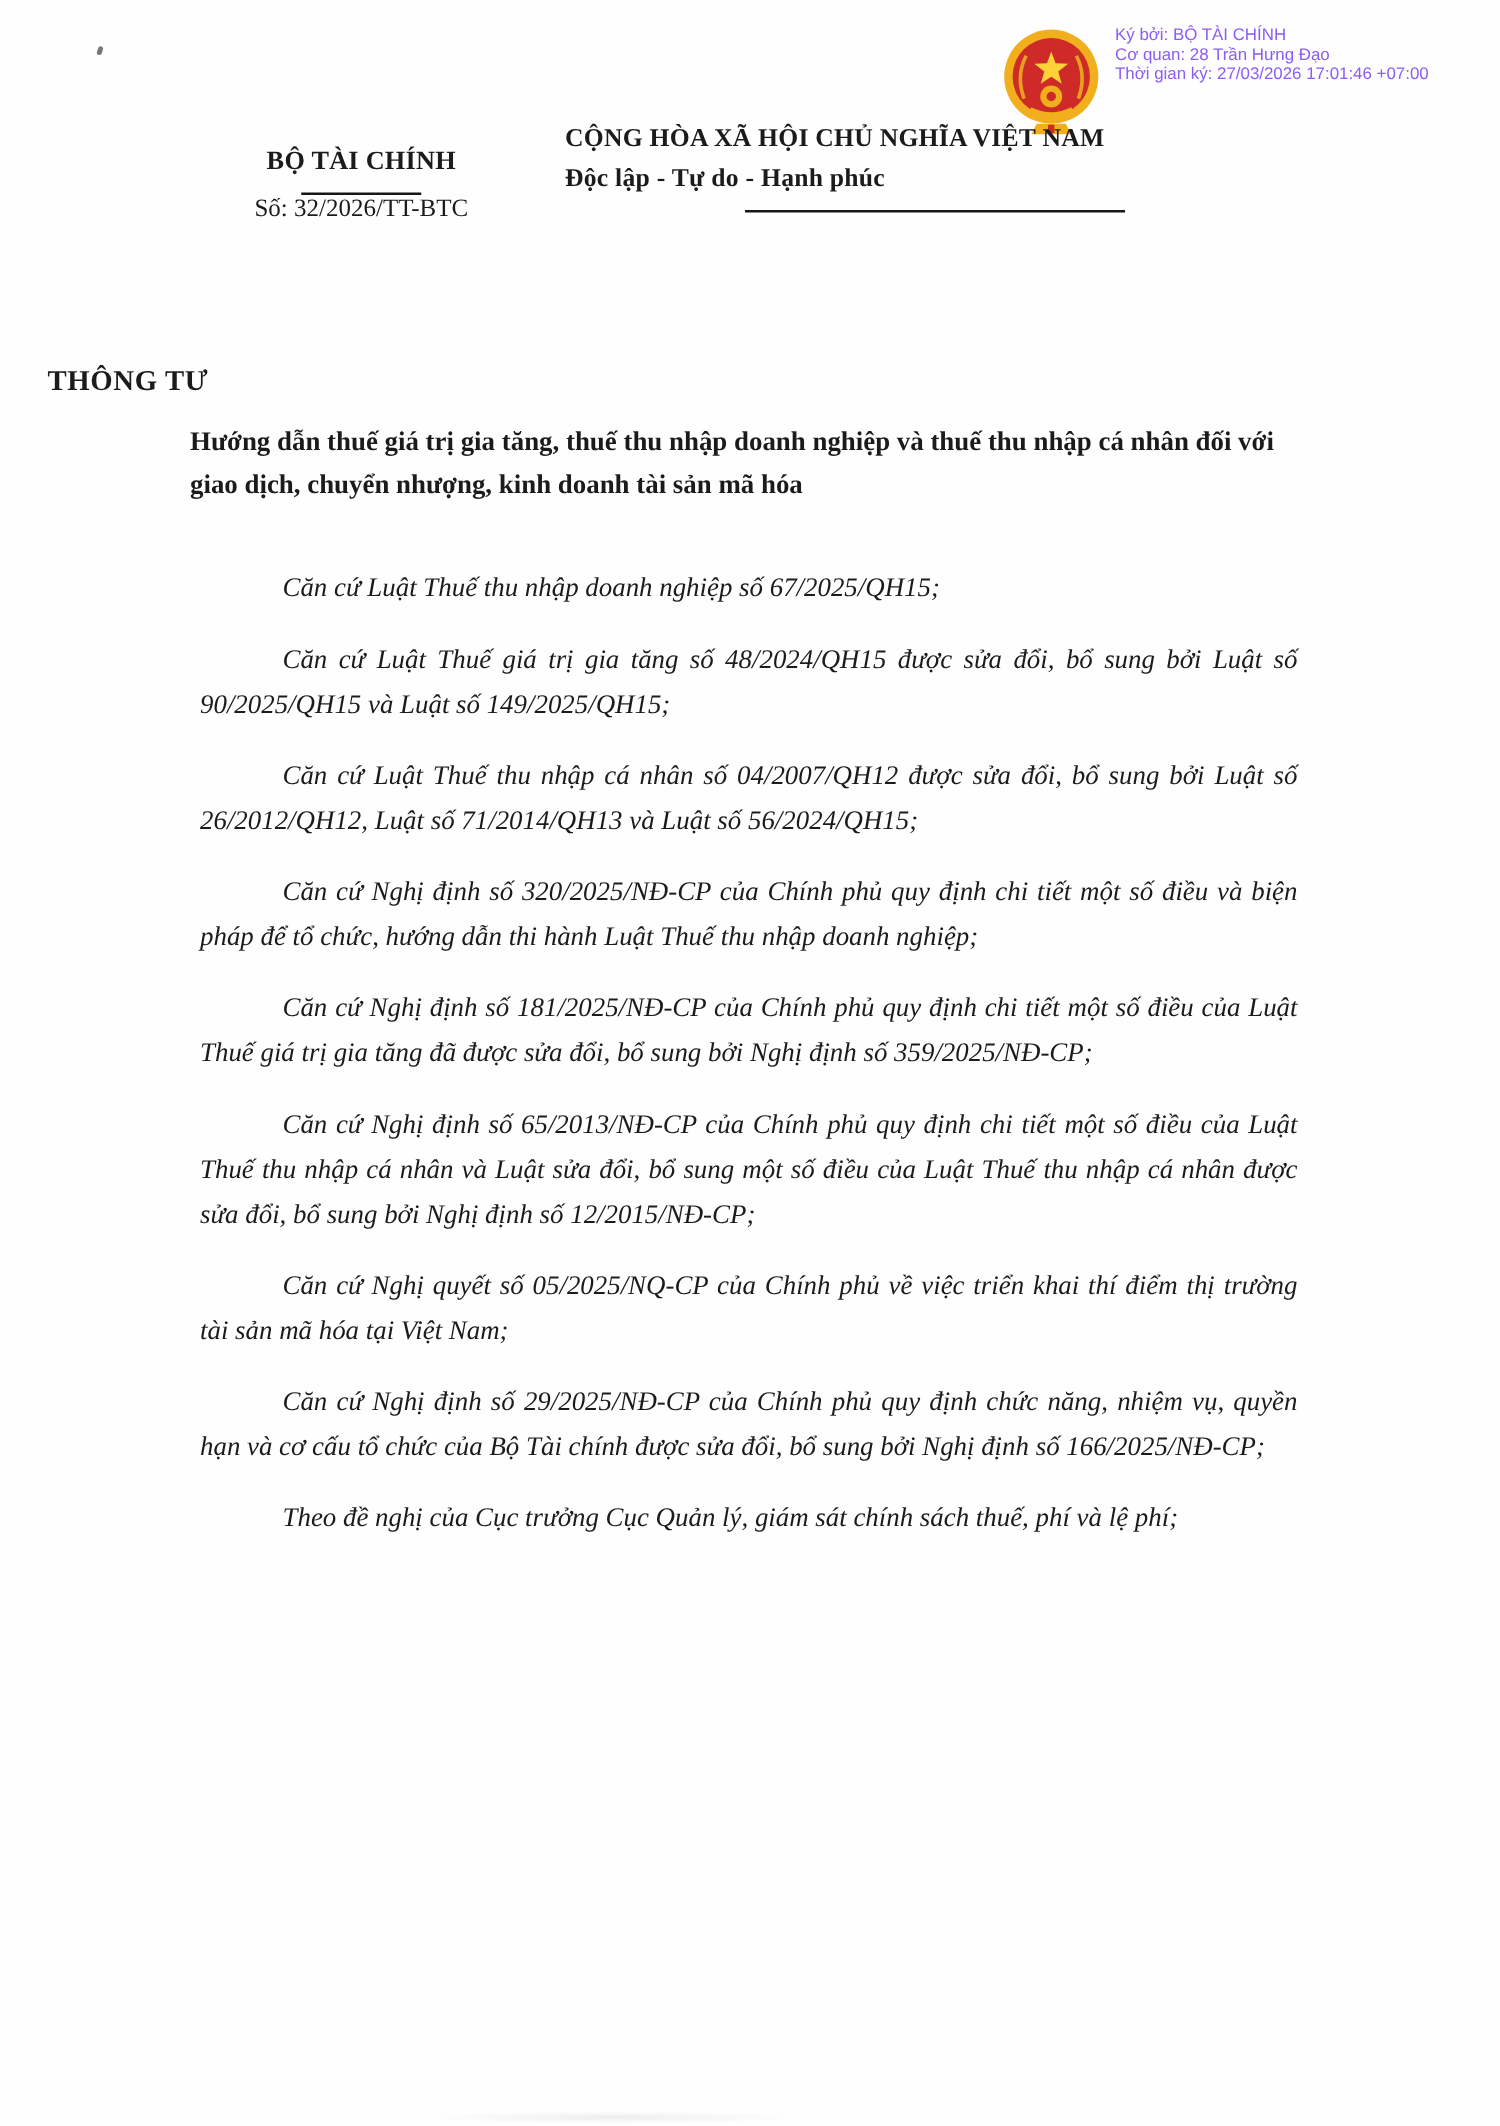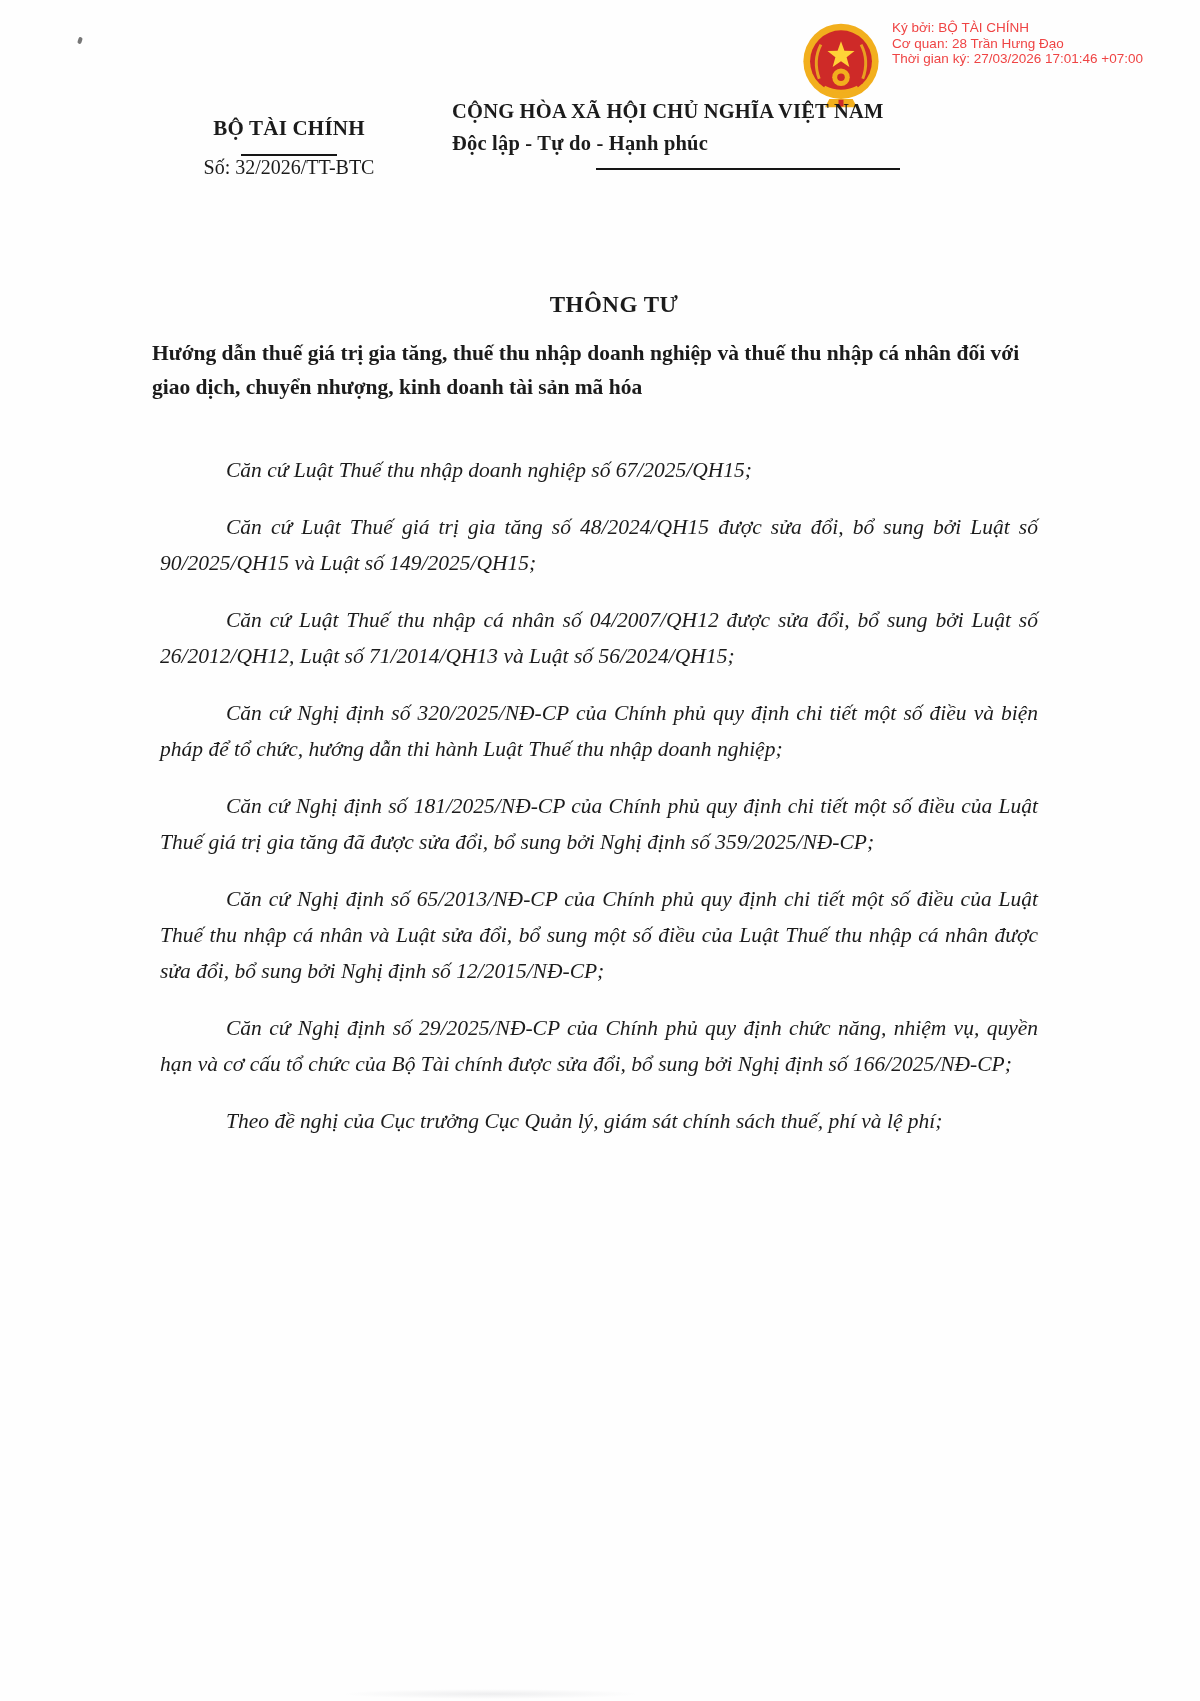--- a/index.html
+++ b/index.html
@@ -15,37 +15,37 @@
   
   .speck{position:absolute;left:78px;top:37px;width:4px;height:7px;
     background:#4a4a4a;border-radius:2px;transform:rotate(18deg);opacity:.75;}
 
   
   .stamp{position:absolute;left:798px;top:18px;width:380px;height:96px;}
   .stamp .emblem{position:absolute;left:0;top:4px;width:86px;height:92px;}
   .stamp .sig-text{
     position:absolute;left:94px;top:2px;
     font-family:"Liberation Sans","DejaVu Sans",sans-serif;
-    font-size:13.5px;line-height:15.5px;color:#ef4444;white-space:nowrap;
+    font-size:13.5px;line-height:15.5px;color:#8b5cf6;white-space:nowrap;
   }
 
   
   .header-left{position:absolute;left:128px;top:116px;width:322px;text-align:center;}
   .issuer{font-weight:bold;font-size:21px;letter-spacing:.2px;}
   .rule-left{width:96px;height:2px;background:#161616;margin:13px auto 0;}
   .doc-number{font-size:20px;}
 
   .header-right{position:absolute;left:452px;top:100px;width:592px;text-align:left;}
   .republic{font-weight:bold;font-size:20.5px;letter-spacing:.2px;}
   .motto{font-weight:bold;font-size:20.5px;margin-top:9px;letter-spacing:.2px;}
   .rule-right{width:304px;height:2px;background:#161616;margin:13px auto 0;}
   .place-date{margin-top:23px;font-size:20px;font-style:italic;}
 
   
-  .doc-type{position:absolute;top:292px;left:0;right:10px;text-align:center;
+  .doc-type{position:absolute;top:292px;left:0;right:10px;
     font-weight:bold;font-size:23px;letter-spacing:.5px;padding-left:38px;}
   .subject{position:absolute;top:336px;left:152px;right:152px;text-align:left;
     font-weight:bold;font-size:21.5px;line-height:34px;}
 
   
   .body-text{position:absolute;top:452px;left:160px;right:162px;}
   .body-text p{
     margin:0 0 21px 0;
     font-style:italic;
     font-size:21.5px;
@@ -99,18 +99,19 @@
   <div class="doc-type">THÔNG TƯ</div>
   <div class="subject">Hướng dẫn thuế giá trị gia tăng, thuế thu nhập doanh nghiệp và thuế thu nhập cá nhân đối với giao dịch, chuyển nhượng, kinh doanh tài sản mã hóa</div>
 
   <div class="body-text">
     <p>Căn cứ Luật Thuế thu nhập doanh nghiệp số 67/2025/QH15;</p>
     <p>Căn cứ Luật Thuế giá trị gia tăng số 48/2024/QH15 được sửa đổi, bổ sung bởi Luật số 90/2025/QH15 và Luật số 149/2025/QH15;</p>
     <p>Căn cứ Luật Thuế thu nhập cá nhân số 04/2007/QH12 được sửa đổi, bổ sung bởi Luật số 26/2012/QH12, Luật số 71/2014/QH13 và Luật số 56/2024/QH15;</p>
     <p>Căn cứ Nghị định số 320/2025/NĐ-CP của Chính phủ quy định chi tiết một số điều và biện pháp để tổ chức, hướng dẫn thi hành Luật Thuế thu nhập doanh nghiệp;</p>
     <p>Căn cứ Nghị định số 181/2025/NĐ-CP của Chính phủ quy định chi tiết một số điều của Luật Thuế giá trị gia tăng đã được sửa đổi, bổ sung bởi Nghị định số 359/2025/NĐ-CP;</p>
     <p>Căn cứ Nghị định số 65/2013/NĐ-CP của Chính phủ quy định chi tiết một số điều của Luật Thuế thu nhập cá nhân và Luật sửa đổi, bổ sung một số điều của Luật Thuế thu nhập cá nhân được sửa đổi, bổ sung bởi Nghị định số 12/2015/NĐ-CP;</p>
+    <p>Căn cứ Nghị quyết số 05/2025/NQ-CP của Chính phủ về việc triển khai thí điểm thị trường tài sản mã hóa tại Việt Nam;</p>
     <p>Căn cứ Nghị định số 29/2025/NĐ-CP của Chính phủ quy định chức năng, nhiệm vụ, quyền hạn và cơ cấu tổ chức của Bộ Tài chính được sửa đổi, bổ sung bởi Nghị định số 166/2025/NĐ-CP;</p>
     <p>Theo đề nghị của Cục trưởng Cục Quản lý, giám sát chính sách thuế, phí và lệ phí;</p>
   </div>
 
   <div class="smudge"></div>
 </div>
 
 </body></html>

